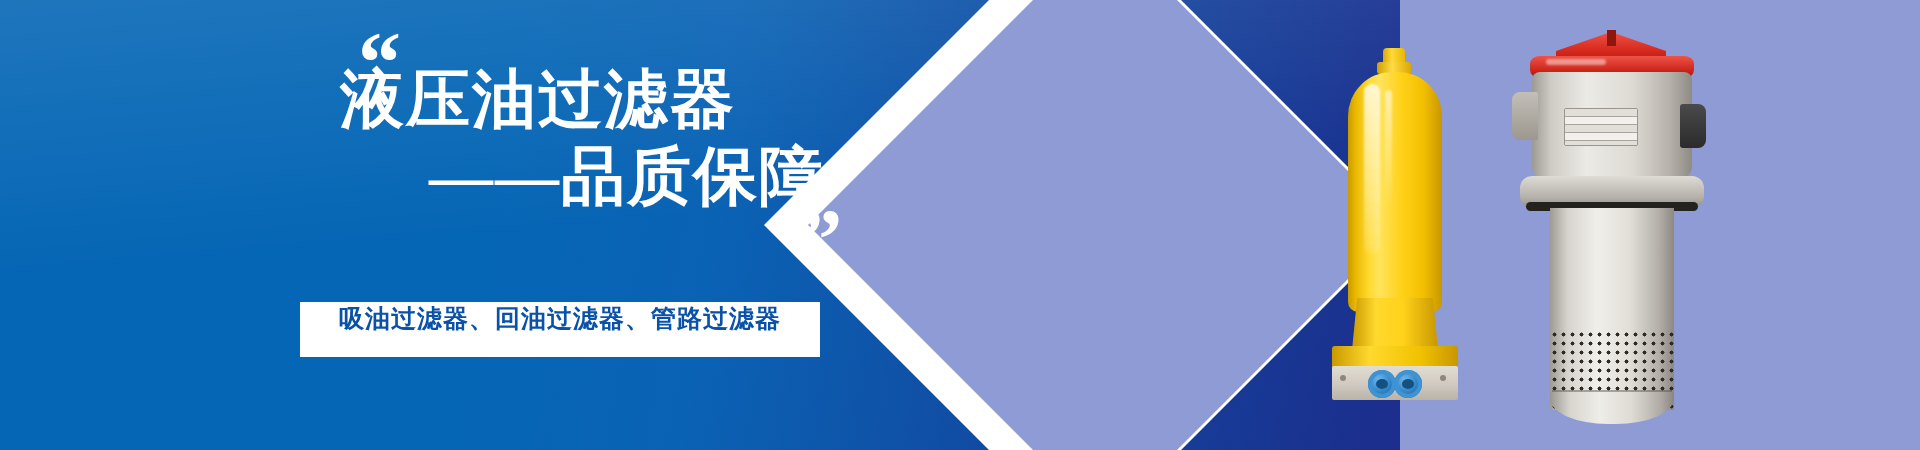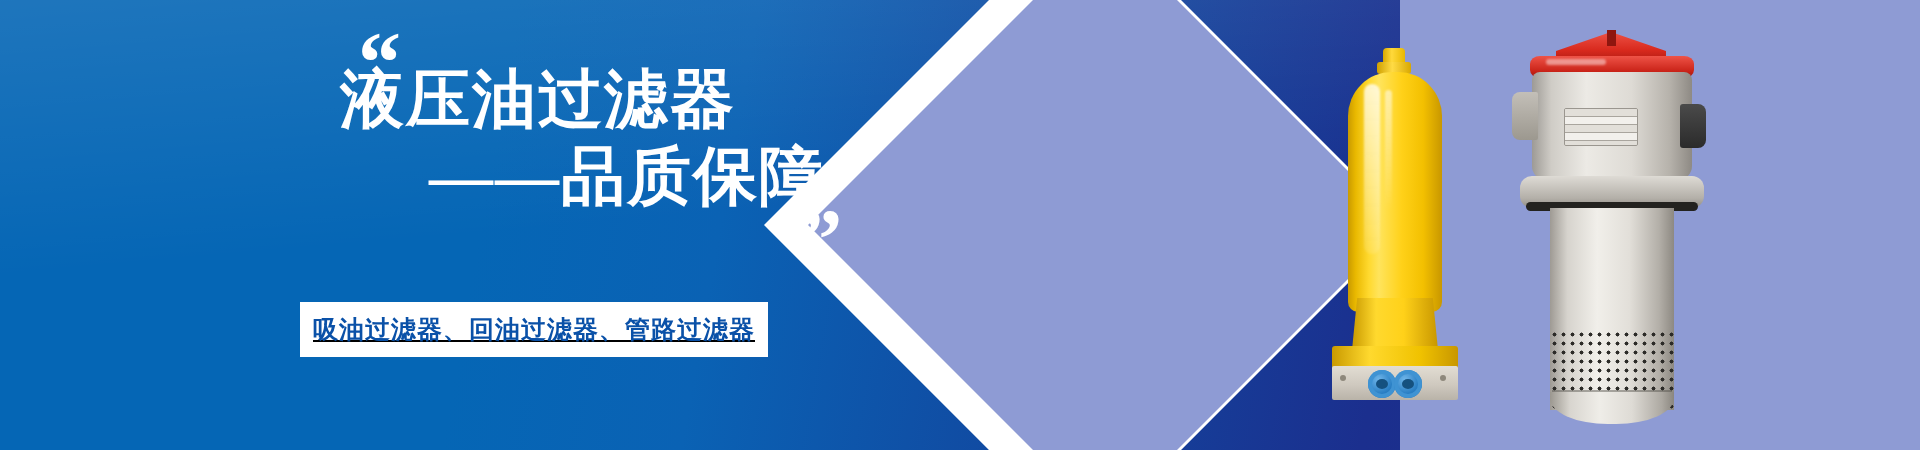--- a/index.html
+++ b/index.html
@@ -94,23 +94,23 @@
     line-height:78px;
     letter-spacing:2px;
     white-space:nowrap;
   }
   .hl-line.line1{ text-align:left; padding-left:5px; }
   .hl-line.line2{ text-align:right; padding-right:40px;font-family:Liberation Serif, serif; }
 
   .subtitle-box{
     position:absolute;
     left:300px;top:302px;
-    width:468px;height:55px;
+    width:520px;height:55px;
     background:#ffffff;
-    display:flex;align-items:center;justify-content:center;text-decoration:underline;
+    display:flex;justify-content:center;
   }
   .subtitle-text{
     color:#0a51a8;
     font-weight:700;
     font-size:25px;
     letter-spacing:1px;
     white-space:nowrap;
   }
 
   

